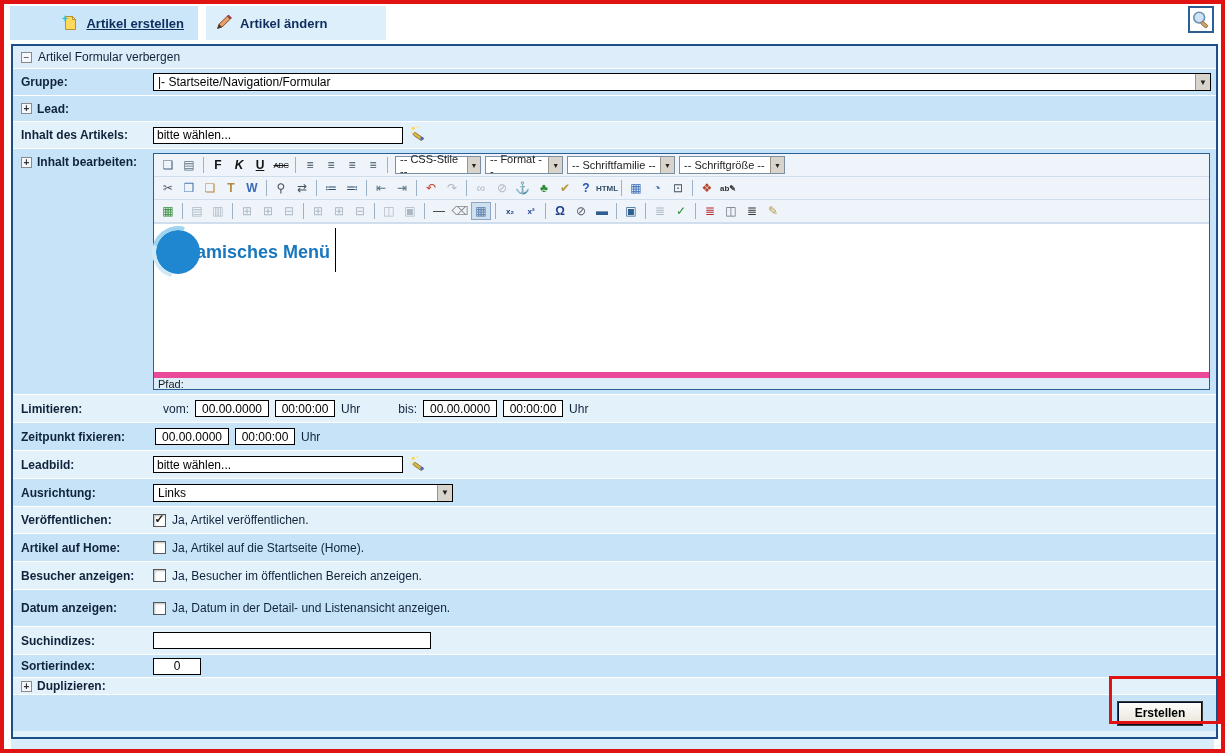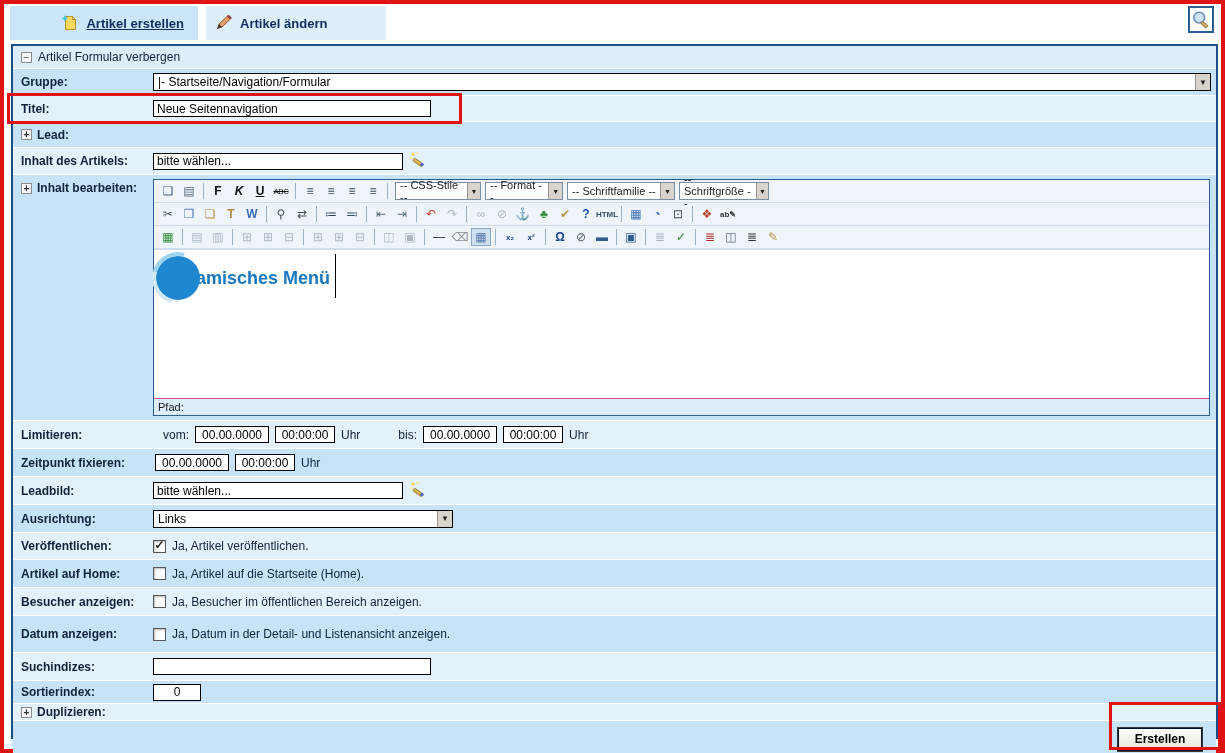--- a/index.html
+++ b/index.html
@@ -61,21 +61,21 @@
   .tbico.pressed { background:#cfe0ef; border:1px solid #8aa6c4; }
   .tsep { width:1px; height:16px; background:#9ab1c6; margin:0 3px; flex-shrink:0; }
   .tbsel { display:inline-flex; align-items:center; justify-content:space-between; border:1px solid #7b8ea2; background:#fff; height:18px; font-size:11px; color:#222; padding-left:4px; margin-left:3px; cursor:pointer; }
   .tbsel .arr { width:14px; height:16px; background:#d8d4cc; border-left:1px solid #9a958a; display:flex; align-items:center; justify-content:center; font-size:7px; margin-left:4px; }
   .edit-content { flex:1; background:#fff; border-top:1px solid #cfdded; padding:4px 2px; display:flex; align-items:flex-start; }
   .logo { display:flex; align-items:center; height:48px; }
   .logo-circle { width:44px; height:44px; border-radius:50%; background:#1e87cf; position:relative; flex-shrink:0; }
   .logo-circle::before { content:""; position:absolute; inset:-4px; border-radius:50%; border:4px solid transparent; border-top-color:#9fd4f0; border-left-color:#cfe9f7; transform:rotate(-30deg); }
   .logo-text { margin-left:-36px; font-weight:bold; font-size:18px; color:#1877be; text-shadow:1px 1px 0 #fff, -1px -1px 0 #fff, 1px -1px 0 #fff, -1px 1px 0 #fff; white-space:nowrap; }
   .caret { width:1px; height:44px; background:#000; margin-left:5px; }
-  .statusbar { height:17px; background:#ddeefa; border-top:1px solid #ec4899; display:flex; align-items:center; padding-left:4px; font-size:11px; color:#1a1a1a; }
+  .statusbar { height:17px; background:#ddeefa; border-top:6px solid #ec4899; display:flex; align-items:center; padding-left:4px; font-size:11px; color:#1a1a1a; }
 
   
   .bottombar { height:36px; background:#c6e3f7; display:flex; align-items:center; justify-content:flex-end; padding-right:14px; position:relative; }
   .btn-erstellen { min-width:84px; height:23px; border:1px solid #00102a; outline:1px solid #3a3a3a; background:linear-gradient(#fdfdfb,#e8e5d8); font-family:inherit; font-size:12px; font-weight:bold; color:#000; cursor:pointer; }
 </style>
 </head>
 <body>
 
 <div class="page">
 
@@ -116,25 +116,20 @@
     </div>
 
     <div class="row dark" style="height:27px;">
       <span class="lbl">Gruppe:</span>
       <div class="selbox" style="flex:1; margin-right:5px;">
         <span>|- Startseite/Navigation/Formular</span>
         <span class="selarrow">▼</span>
       </div>
     </div>
 
-    <div class="row light" style="height:26px;">
-      <div class="red-titel"></div>
-      <span class="lbl">Titel:</span>
-      <input class="tin" style="width: 278px;" value="Neue Seitennavigation">
-    </div>
 
     <div class="row dark" style="height:26px;">
       <span class="lbl">
         <span class="plusbox">+</span>
         <span>Lead:</span>
       </span>
     </div>
 
     <div class="row light" style="height:27px;">
       <span class="lbl">Inhalt des Artikels:</span>
@@ -177,21 +172,21 @@
               <span class="arr">▼</span>
             </span>
           <span class="tbsel" style="width:78px;">
               <span>-- Format --</span>
               <span class="arr">▼</span>
             </span>
           <span class="tbsel" style="width:108px;">
               <span>-- Schriftfamilie --</span>
               <span class="arr">▼</span>
             </span>
-          <span class="tbsel" style="width:90px;">
+          <span class="tbsel" style="width:106px;">
               <span>-- Schriftgröße --</span>
               <span class="arr">▼</span>
             </span>
         </div>
         <div class="trow" id="tb2">
             <span class="tbico" style="color: rgb(68, 80, 92);">✂</span>
             <span class="tbico" style="color: rgb(74, 122, 181);">❐</span>
             <span class="tbico" style="color: rgb(176, 138, 62);">❏</span>
             <span class="tbico b" style="color: rgb(176, 138, 62);">T</span>
             <span class="tbico b" style="color: rgb(58, 107, 181);">W</span>

